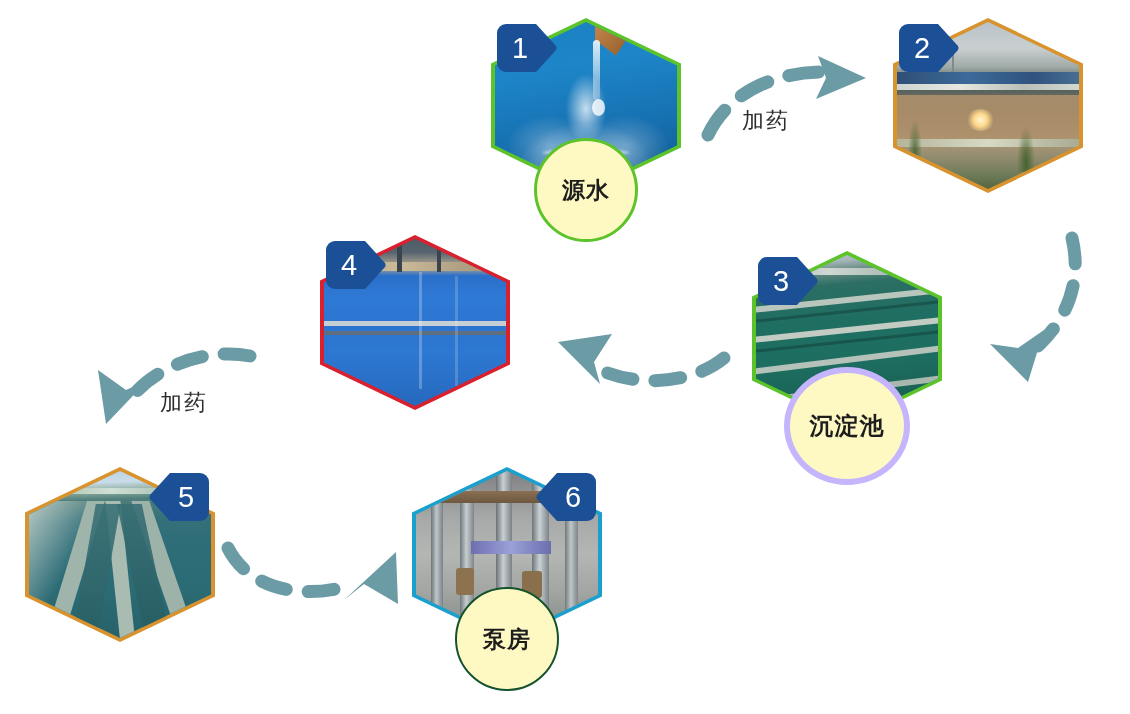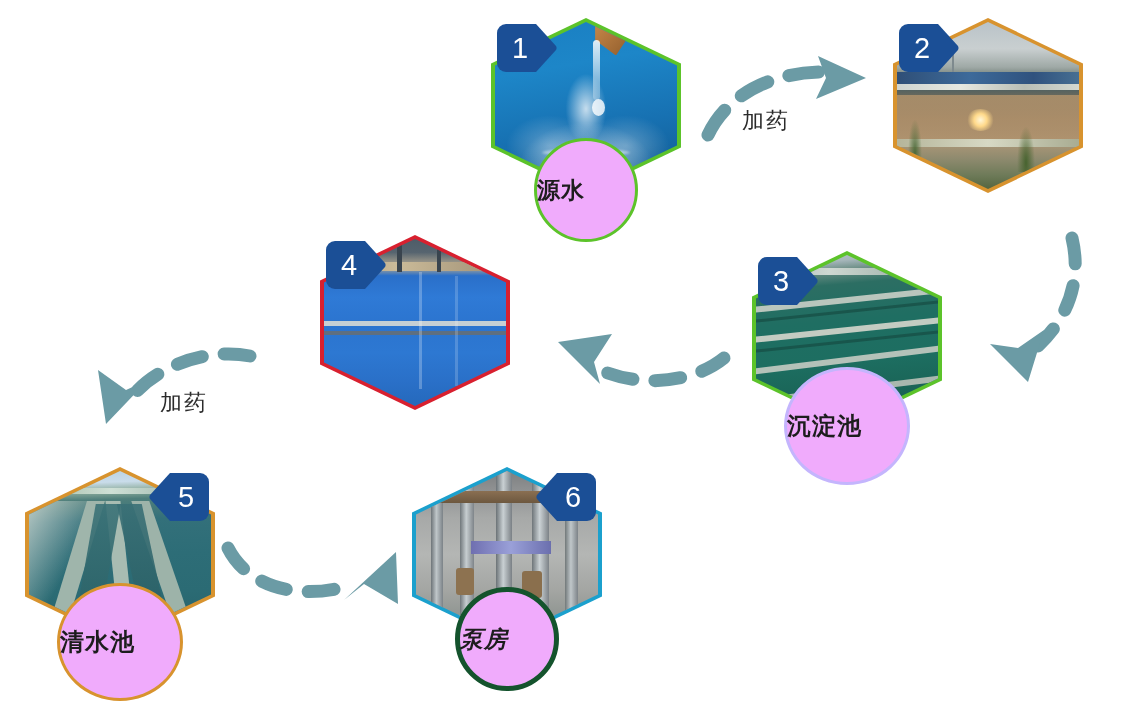--- a/index.html
+++ b/index.html
@@ -77,23 +77,24 @@
 
   
   .caption {
     position: absolute;
     left: 50%;
     transform: translateX(-50%);
     top: 120px;
     width: 104px;
     height: 104px;
     border-radius: 50%;
-    background: #f0abfc;
+    background: #fef9c3;
     display: flex;
     align-items: center;
+    justify-content: center;
     z-index: 5;
     box-sizing: border-box;
   }
   .caption span {
     font-size: 23px;
     color: #1d1d1d;
     font-weight: 700;
     letter-spacing: 1px;
     font-family: "Liberation Sans", "DejaVu Sans", sans-serif;
     white-space: nowrap;
@@ -247,21 +248,21 @@
                       background:rgba(20,70,62,.6);transform:rotate(-6deg);"></div>
         </div>
       </div>
     </div>
     <div class="badge" style="left:5px; top:4px;">
       <svg viewBox="0 0 62 52">
           <path d="M10,2 H40 L60,24 A4,4 0 0 1 60,28 L40,50 H10 A9,9 0 0 1 1,41 V11 A9,9 0 0 1 10,2 Z" fill="#1b4f96"></path>
         </svg>
       <div class="badge-num">3</div>
     </div>
-    <div class="caption wide" style="border:3px solid #c4b5fd;">
+    <div class="caption wide" style="border:6px solid #c4b5fd;">
       <span>沉淀池</span>
     </div>
   </div>
 
   <div class="node" style="left:320px; top:235px;">
     <div class="hex-wrap">
       <div class="hex-outer" style="background:#d8202f;"></div>
       <div class="hex-inner">
         <div class="photo" style="background:linear-gradient(180deg,#4e5c68 0%,#56646f 8%,#8e8d84 13%,#b0a893 17%,#2a6fc9 22%,#2f7ad6 35%,#2b74cf 52%,#2d78d2 68%,#2a70c8 85%,#2569bc 100%);">
           <div style="position:absolute;left:0;top:14%;width:100%;height:5%;
@@ -307,23 +308,20 @@
                       background:linear-gradient(180deg,rgba(58,112,118,.9),rgba(38,92,98,.9));
                       transform:skewX(12deg);"></div>
         </div>
       </div>
     </div>
     <div class="badge flip" style="left:123px; top:4px;">
       <svg viewBox="0 0 62 52">
           <path d="M52,2 H22 L2,24 A4,4 0 0 0 2,28 L22,50 H52 A9,9 0 0 0 61,41 V11 A9,9 0 0 0 52,2 Z" fill="#1b4f96"></path>
         </svg>
       <div class="badge-num">5</div>
-    </div>
-    <div class="caption wide" style="border:3px solid #d8932e;">
-      <span>清水池</span>
     </div>
   </div>
 
   <div class="node" style="left:412px; top:467px;">
     <div class="hex-wrap">
       <div class="hex-outer" style="background:#1ba0cd;"></div>
       <div class="hex-inner">
         <div class="photo" style="background:linear-gradient(180deg,#7d7f80 0%,#8d8f90 10%,#a7a9a8 28%,#b4b6b4 50%,#a3a5a2 72%,#8e9490 88%,#7c857f 100%);">
           <div style="position:absolute;left:8%;top:0;width:7%;height:100%;
                       background:linear-gradient(90deg,#6d7478,#bfc6c9 45%,#7b8287);"></div>
@@ -347,18 +345,18 @@
                       background:linear-gradient(180deg,#b1ada0,#98948a);"></div>
         </div>
       </div>
     </div>
     <div class="badge flip" style="left:123px; top:4px;">
       <svg viewBox="0 0 62 52">
           <path d="M52,2 H22 L2,24 A4,4 0 0 0 2,28 L22,50 H52 A9,9 0 0 0 61,41 V11 A9,9 0 0 0 52,2 Z" fill="#1b4f96"></path>
         </svg>
       <div class="badge-num">6</div>
     </div>
-    <div class="caption" style="border:5px solid #14532d;font-style:italic;">
+    <div class="caption" style="border:2px solid #14532d;">
       <span>泵房</span>
     </div>
   </div>
 
 </div>
 
 </body></html>

